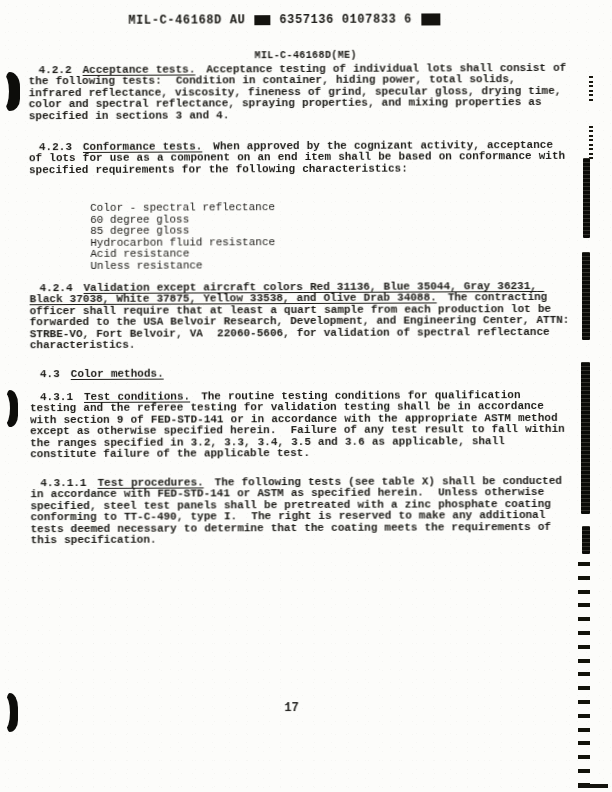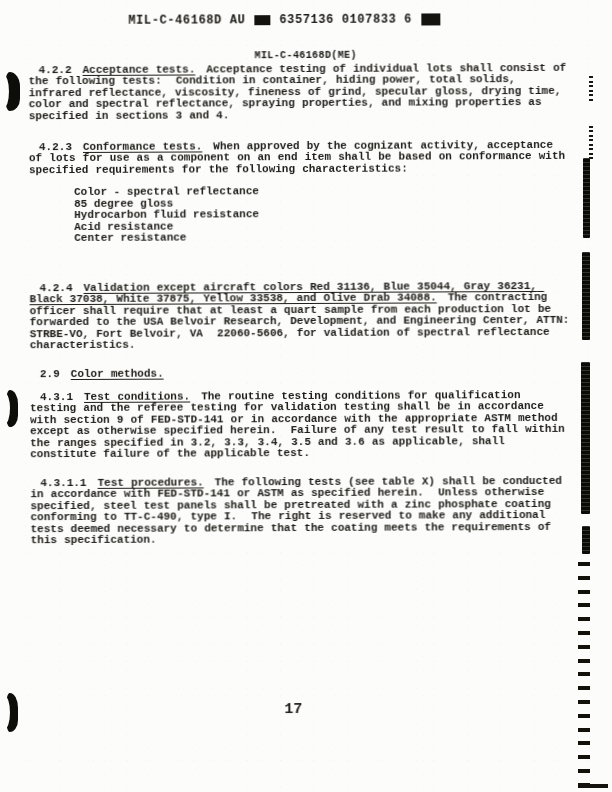--- a/index.html
+++ b/index.html
@@ -24,23 +24,23 @@
     position:absolute;left:256px;top:41px;font-size:10px;font-weight:bold;
     letter-spacing:0.4px;color:#1b1a16;white-space:nowrap;margin-top:9px;
   }
   .para{
     position:absolute;left:30px;width:543px;margin:0;
     font-size:11px;line-height:11.4px;font-weight:bold;color:#1d1c18;
     white-space:pre-wrap;text-indent:10px;word-spacing:0.5px;
   }
   .sec-num{margin-right:11px;}
   .sec-title{text-decoration:underline;text-underline-offset:2px;margin-right:11px;}
-  .char-list{position:absolute;left:75px;top:186px;margin:0;padding:0;list-style:none;
-    font-size:11px;line-height:11.6px;font-weight:bold;color:#1d1c18;}
-  .page-number{position:absolute;left:283px;top:701px;font-size:15px;font-weight:bold;color:#242320;}
+  .char-list{position:absolute;left:75px;top:186px;margin:16px;padding:0;list-style:none;
+    font-size:11px;line-height:11.6px;font-weight:normal;color:#1d1c18;}
+  .page-number{position:absolute;left:283px;top:701px;font-size:12px;font-weight:bold;color:#242320;}
   
   .blob{position:absolute;background:#0d0d0a;border-radius:46% 100% 100% 46% / 50% 55% 45% 50%;}
   .blob::before{content:"";position:absolute;left:-7px;top:7%;width:11px;height:86%;
     background:#fcfcfa;border-radius:50%;}
   .blob-1{left:5px;top:72px;width:15px;height:39px;}
   .blob-2{left:6px;top:390px;width:12px;height:37px;}
   .blob-3{left:6px;top:693px;width:12px;height:39px;}
   
   .artifacts{position:absolute;inset:0;pointer-events:none;}
   .edge-bar{position:absolute;border-radius:1px;
@@ -70,29 +70,30 @@
   </div>
 
   <div class="doc-id">MIL-C-46168D(ME)</div>
 
   <p class="para" style="top:64px"><span class="sec-num">4.2.2</span><span class="sec-title">Acceptance tests.</span><span>Acceptance testing of individual lots shall consist of the following tests:  Condition in container, hiding power, total solids, infrared reflectance, viscosity, fineness of grind, specular gloss, drying time, color and spectral reflectance, spraying properties, and mixing properties as specified in sections 3 and 4.</span></p>
 
   <p class="para" style="top:141px"><span class="sec-num">4.2.3</span><span class="sec-title">Conformance tests.</span><span>When approved by the cognizant activity, acceptance of lots for use as a component on an end item shall be based on conformance with specified requirements for the following characteristics:</span></p>
 
   <ul class="char-list">
     <li>Color - spectral reflectance</li>
+    <li>60 degree gloss</li>
     <li>85 degree gloss</li>
     <li>Hydrocarbon fluid resistance</li>
     <li>Acid resistance</li>
-    <li>Center resistance</li>
+    <li>Unless resistance</li>
   </ul>
 
   <p class="para" style="top:282px"><span class="sec-num">4.2.4</span><span class="sec-title">Validation except aircraft colors Red 31136, Blue 35044, Gray 36231, Black 37038, White 37875, Yellow 33538, and Olive Drab 34088.</span><span>The contracting officer shall require that at least a quart sample from each production lot be forwarded to the USA Belvoir Research, Development, and Engineering Center, ATTN:  STRBE-VO, Fort Belvoir, VA  22060-5606, for validation of spectral reflectance characteristics.</span></p>
 
-  <p class="para" style="top:368px"><span class="sec-num">2.9</span><span class="sec-title">Color methods.</span></p>
+  <p class="para" style="top:368px"><span class="sec-num">4.3</span><span class="sec-title">Color methods.</span></p>
 
   <p class="para" style="top:391px"><span class="sec-num">4.3.1</span><span class="sec-title">Test conditions.</span><span>The routine testing conditions for qualification testing and the referee testing for validation testing shall be in accordance with section 9 of FED-STD-141 or in accordance with the appropriate ASTM method except as otherwise specified herein.  Failure of any test result to fall within the ranges specified in 3.2, 3.3, 3.4, 3.5 and 3.6 as applicable, shall constitute failure of the applicable test.</span></p>
 
   <p class="para" style="top:477px"><span class="sec-num">4.3.1.1</span><span class="sec-title">Test procedures.</span><span>The following tests (see table X) shall be conducted in accordance with FED-STD-141 or ASTM as specified herein.  Unless otherwise specified, steel test panels shall be pretreated with a zinc phosphate coating conforming to TT-C-490, type I.  The right is reserved to make any additional tests deemed necessary to determine that the coating meets the requirements of this specification.</span></p>
 
   <div class="page-number">17</div>
 
 </div>
 
 <div class="artifacts">

